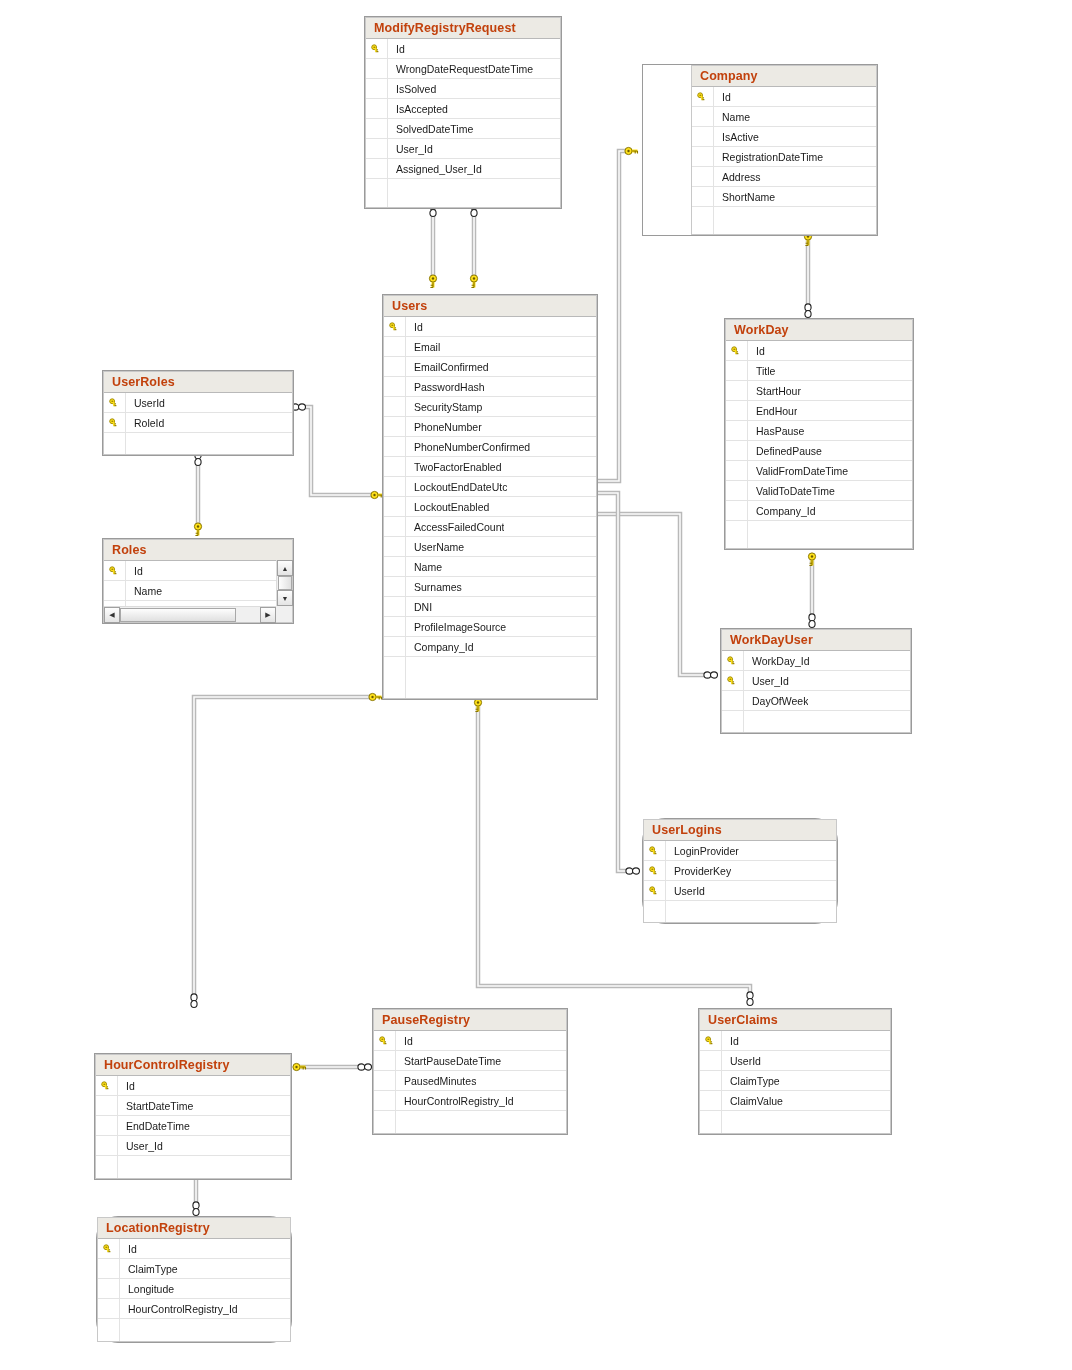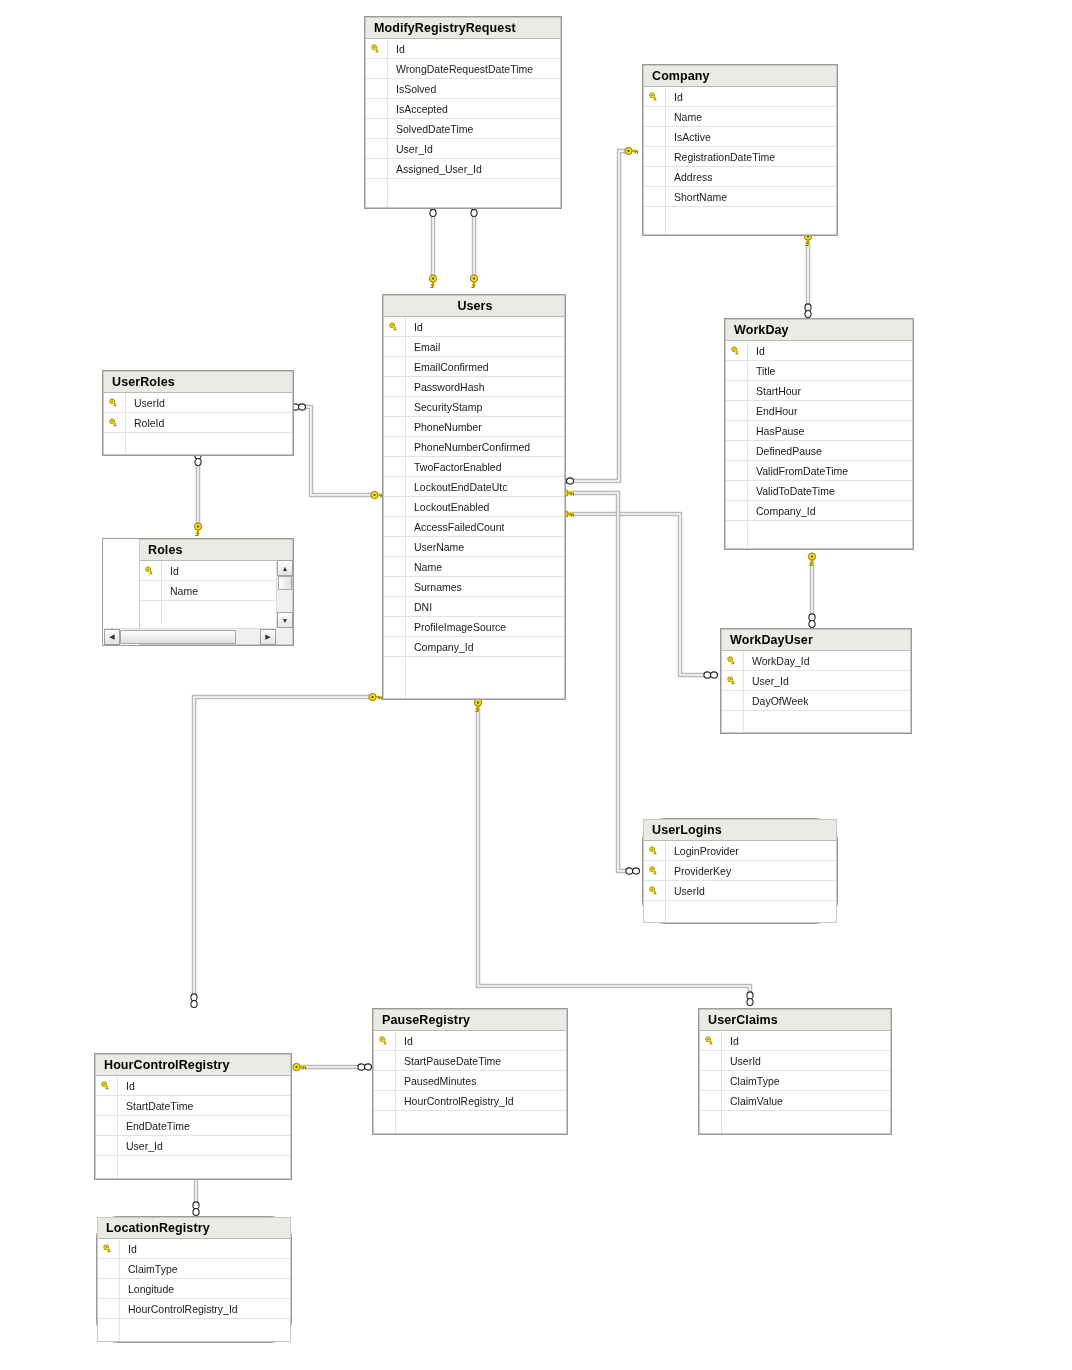--- a/index.html
+++ b/index.html
@@ -25,21 +25,21 @@
     box-sizing:border-box;
     width:100%;height:100%;
     background:#ffffff;
     overflow:hidden;
   }
   .ent-title{
     background:#eceae4;
     border-bottom:1px solid #b9b9b9;
     font-weight:bold;
     font-size:12.5px;
-    color:#000000;
+    color:#c2410c;
     padding:4px 6px 4px 8px;
     letter-spacing:.1px;
     height:21px;
     box-sizing:border-box;
     line-height:13px;
     white-space:nowrap;
   }
   .ent-rows{display:block;}
   .row{
     display:flex;
@@ -319,21 +319,21 @@
             <div class="keycell"></div>
             <div class="fieldname">Assigned_User_Id</div>
           </div>
           <div class="row filler" style="height: 30px;">
             <div class="keycell"></div>
             <div class="fieldname"></div>
           </div>
         </div>
       </div>
     </div>
-    <div class="entity" style="left: 642px; top: 64px; width: 196px; height: 172px;">
+    <div class="entity" style="left: 642px; top: 64px; width: 236px; height: 172px; padding-left: 48px;">
       <div class="inner">
         <div class="ent-title">Company</div>
         <div class="ent-rows">
           <div class="row">
             <div class="keycell">
               <svg viewBox="0 0 12 10" class="keyicon">
                 <circle cx="3.4" cy="3.6" r="2.7" fill="#ffe11a" stroke="#9a8500" stroke-width="1"></circle>
                 <circle cx="3.4" cy="3.6" r="0.9" fill="#8a7600"></circle>
                 <path d="M5.6 4.4 L5.6 8.6 M5.6 8.6 L7.4 8.6 M5.6 6.6 L7.0 6.6" stroke="#9a8500" stroke-width="1.4" fill="none" stroke-linecap="square"></path>
                 <path d="M5.2 4.2 L5.2 8.6" stroke="#ffe11a" stroke-width="1.6"></path>
@@ -361,21 +361,21 @@
             <div class="keycell"></div>
             <div class="fieldname">ShortName</div>
           </div>
           <div class="row filler" style="height: 29px;">
             <div class="keycell"></div>
             <div class="fieldname"></div>
           </div>
         </div>
       </div>
     </div>
-    <div class="entity" style="left: 382px; top: 294px; width: 184px; height: 406px; text-align: center;">
+    <div class="entity" style="left: 382px; top: 294px; width: 216px; height: 406px;">
       <div class="inner">
         <div class="ent-title">Users</div>
         <div class="ent-rows">
           <div class="row">
             <div class="keycell">
               <svg viewBox="0 0 12 10" class="keyicon">
                 <circle cx="3.4" cy="3.6" r="2.7" fill="#ffe11a" stroke="#9a8500" stroke-width="1"></circle>
                 <circle cx="3.4" cy="3.6" r="0.9" fill="#8a7600"></circle>
                 <path d="M5.6 4.4 L5.6 8.6 M5.6 8.6 L7.4 8.6 M5.6 6.6 L7.0 6.6" stroke="#9a8500" stroke-width="1.4" fill="none" stroke-linecap="square"></path>
                 <path d="M5.2 4.2 L5.2 8.6" stroke="#ffe11a" stroke-width="1.6"></path>
@@ -534,21 +534,21 @@
             </div>
             <div class="fieldname">RoleId</div>
           </div>
           <div class="row filler" style="height: 23px;">
             <div class="keycell"></div>
             <div class="fieldname"></div>
           </div>
         </div>
       </div>
     </div>
-    <div class="entity" style="left: 102px; top: 538px; width: 192px; height: 108px; padding-left: 36px;">
+    <div class="entity" style="left: 102px; top: 538px; width: 192px; height: 86px;">
       <div class="inner">
         <div class="ent-title">Roles</div>
         <div class="ent-rows">
           <div class="row">
             <div class="keycell">
               <svg viewBox="0 0 12 10" class="keyicon">
                 <circle cx="3.4" cy="3.6" r="2.7" fill="#ffe11a" stroke="#9a8500" stroke-width="1"></circle>
                 <circle cx="3.4" cy="3.6" r="0.9" fill="#8a7600"></circle>
                 <path d="M5.6 4.4 L5.6 8.6 M5.6 8.6 L7.4 8.6 M5.6 6.6 L7.0 6.6" stroke="#9a8500" stroke-width="1.4" fill="none" stroke-linecap="square"></path>
                 <path d="M5.2 4.2 L5.2 8.6" stroke="#ffe11a" stroke-width="1.6"></path>

